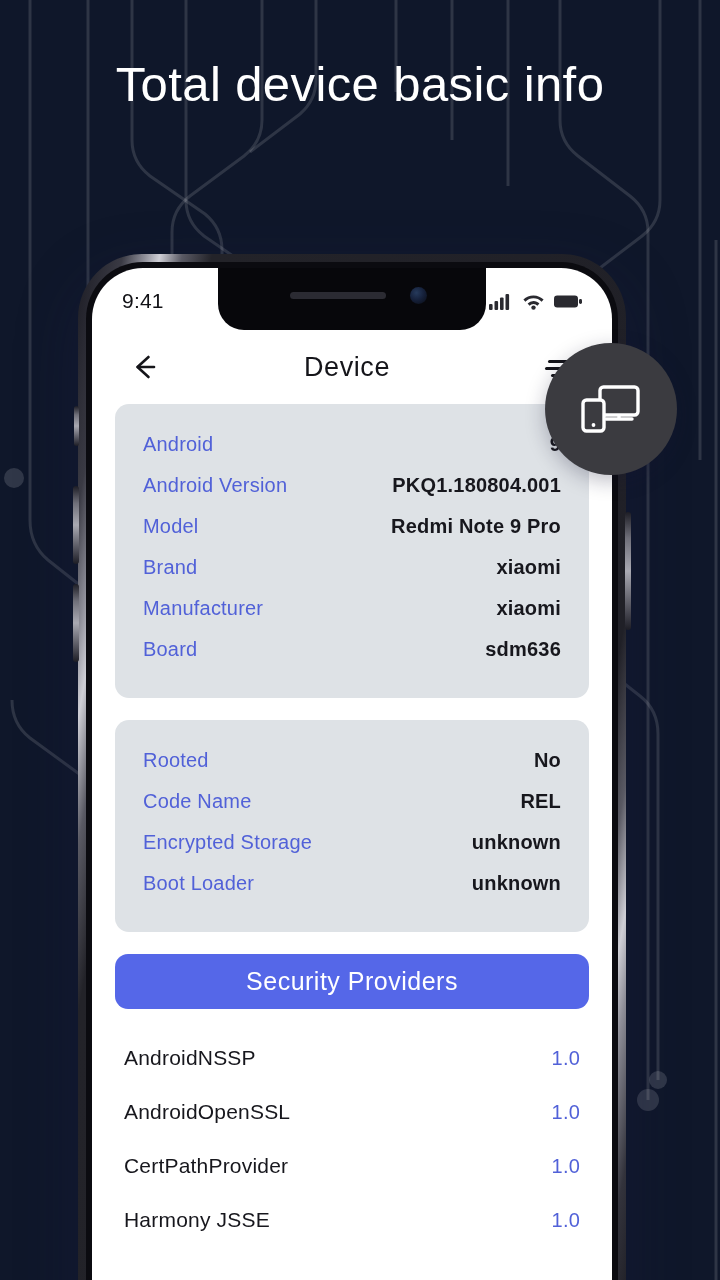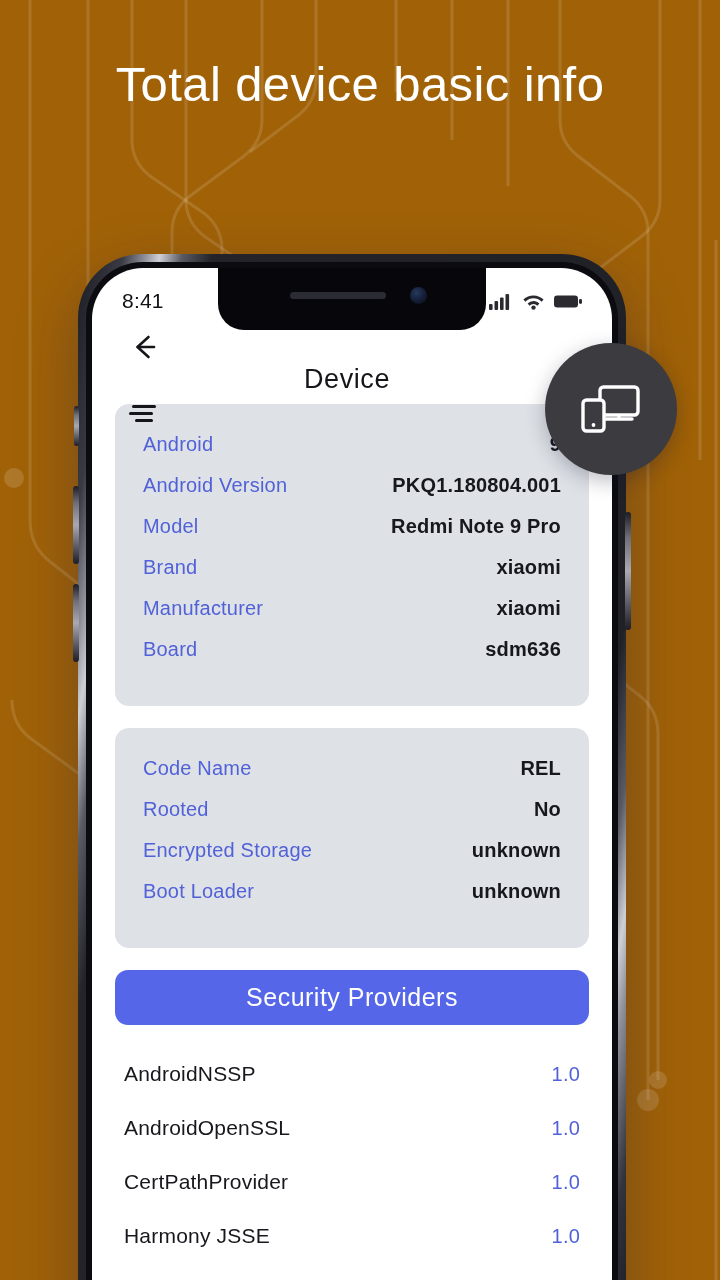--- a/index.html
+++ b/index.html
@@ -5,21 +5,21 @@
   html, body {
     margin: 0; padding: 0;
     width: 720px; height: 1280px;
     overflow: hidden;
     font-family: "Liberation Sans", sans-serif;
   }
 
   #stage {
     position: relative;
     width: 720px; height: 1280px;
-    background: #a16207;
+    background: #0f172a;
     overflow: hidden;
   }
 
   
   #circuit {
     position: absolute; inset: 0;
     width: 720px; height: 1280px;
     pointer-events: none;
   }
 
@@ -118,25 +118,24 @@
   }
   .status-icons {
     display: flex; align-items: center; gap: 9px;
     margin-top: 4px;
   }
 
   
   .app-header {
     position: absolute;
     left: 0; top: 62px; width: 100%; height: 74px;
-    display: flex; 
+    display: flex; align-items: center;
     padding: 0 35px;
     box-sizing: border-box;
     z-index: 5;
-    flex-direction: column;
   }
   .back-arrow { width: 34px; height: 34px; flex: 0 0 auto; cursor: pointer; }
   .app-title {
     flex: 1 1 auto;
     text-align: center;
     font-size: 27px;
     color: #15151a;
     letter-spacing: 0.6px;
     margin-left: -10px;
   }
@@ -146,21 +145,21 @@
   .content {
     position: absolute;
     left: 0; top: 136px; right: 0; bottom: 0;
     overflow: hidden;
   }
 
   .card {
     margin: 0 23px 22px 23px;
     background: #dee2e6;
     border-radius: 14px;
-    padding: 20px 28px 36px 28px;
+    padding: 20px 28px 28px 28px;
   }
   .row {
     display: flex;
     align-items: center;
     justify-content: space-between;
     padding: 9px 0;
   }
   .row-label {
     font-size: 20px;
     color: #5161d8;
@@ -264,21 +263,21 @@
     <div class="phone-inner-ring"></div>
 
     <div class="screen">
 
       <div class="notch">
         <div class="speaker"></div>
         <div class="camera"></div>
       </div>
 
       <div class="statusbar">
-        <div class="status-time">8:41</div>
+        <div class="status-time">9:41</div>
         <div class="status-icons">
           <svg width="24" height="18" viewBox="0 0 24 18">
             <rect x="0" y="12" width="3.6" height="6" rx="1.1" fill="#2a2a30"></rect>
             <rect x="5.5" y="9" width="3.6" height="9" rx="1.1" fill="#2a2a30"></rect>
             <rect x="11" y="5.5" width="3.6" height="12.5" rx="1.1" fill="#2a2a30"></rect>
             <rect x="16.5" y="2" width="3.6" height="16" rx="1.1" fill="#2a2a30"></rect>
           </svg>
           <svg width="23" height="18" viewBox="0 0 23 18">
             <path d="M11.5 3.4c4 0 7.6 1.6 10.1 4.2l-2 2.1a11.2 11.2 0 0 0-16.2 0l-2-2.1A14.4 14.4 0 0 1 11.5 3.4z" fill="#2a2a30"></path>
             <path d="M11.5 9.1c2.3 0 4.4 .95 5.9 2.5l-2 2.1a5.4 5.4 0 0 0-7.8 0l-2-2.1A8.1 8.1 0 0 1 11.5 9.1z" fill="#2a2a30"></path>
@@ -328,26 +327,26 @@
             <span class="row-value">xiaomi</span>
           </div>
           <div class="row">
             <span class="row-label">Board</span>
             <span class="row-value">sdm636</span>
           </div>
         </div>
 
         <div class="card">
           <div class="row">
+            <span class="row-label">Rooted</span>
+            <span class="row-value">No</span>
+          </div>
+          <div class="row">
             <span class="row-label">Code Name</span>
             <span class="row-value">REL</span>
-          </div>
-          <div class="row">
-            <span class="row-label">Rooted</span>
-            <span class="row-value">No</span>
           </div>
           <div class="row">
             <span class="row-label">Encrypted Storage</span>
             <span class="row-value">unknown</span>
           </div>
           <div class="row">
             <span class="row-label">Boot Loader</span>
             <span class="row-value">unknown</span>
           </div>
         </div>

